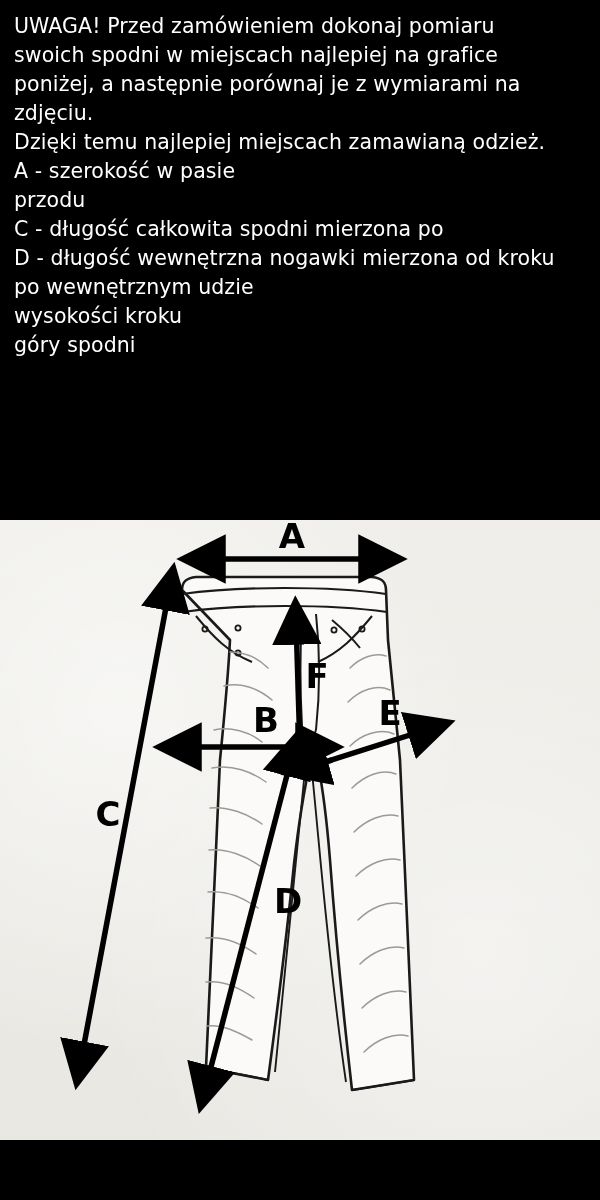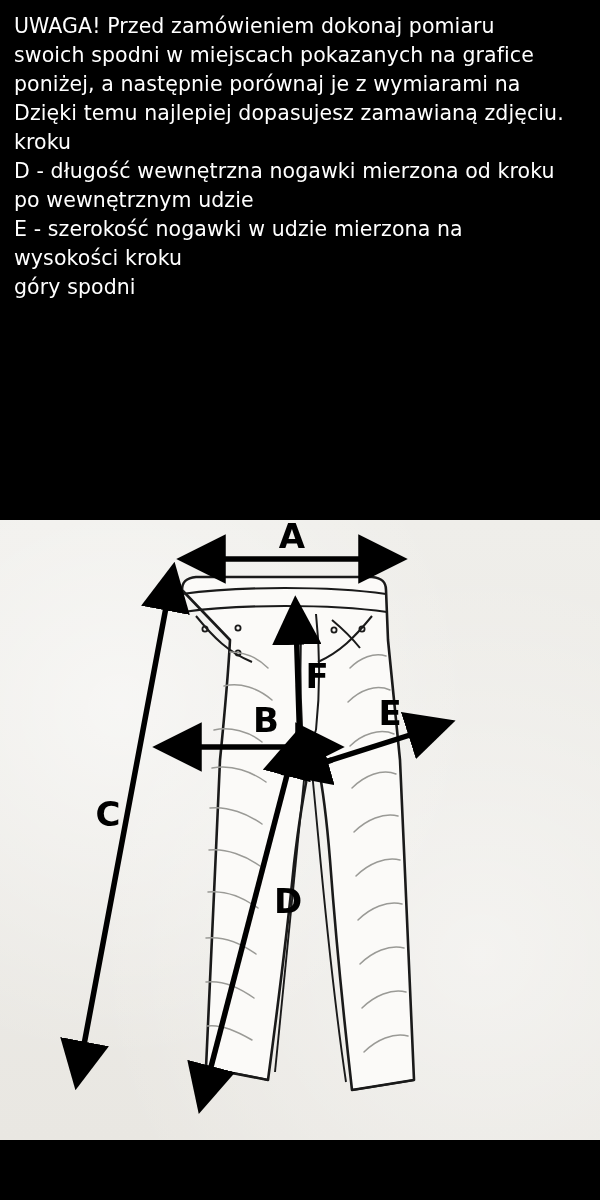--- a/index.html
+++ b/index.html
@@ -79,27 +79,29 @@
     fill: #000000;
   }
 </style>
 </head>
 <body>
 
 <div id="page">
 
   <div id="text-block">
     <div class="line">UWAGA! Przed zamówieniem dokonaj pomiaru</div>
-    <div class="line">swoich spodni w miejscach pokazanych na grafice</div>
+    <div class="line">swoich spodni w miejscach najlepiej na grafice</div>
     <div class="line">poniżej, a następnie porównaj je z wymiarami na</div>
-    <div class="line">Dzięki temu najlepiej dopasujesz zamawianą zdjęciu.</div>
-    <div class="line">kroku</div>
+    <div class="line">zdjęciu.</div>
+    <div class="line">Dzięki temu najlepiej miejscach zamawianą odzież.</div>
+    <div class="line">A - szerokość w pasie</div>
+    <div class="line">przodu</div>
+    <div class="line">C - długość całkowita spodni mierzona po</div>
     <div class="line">D - długość wewnętrzna nogawki mierzona od kroku</div>
     <div class="line">po wewnętrznym udzie</div>
-    <div class="line">E - szerokość nogawki w udzie mierzona na</div>
     <div class="line">wysokości kroku</div>
     <div class="line">góry spodni</div>
   </div>
 
   <div id="image-area">
     <div id="paper-texture"></div>
 
     <svg class="overlay" viewBox="0 0 600 620">
       <defs>
         <marker id="arrowEnd" markerWidth="9" markerHeight="9" refX="4.5" refY="4.5" orient="auto">

